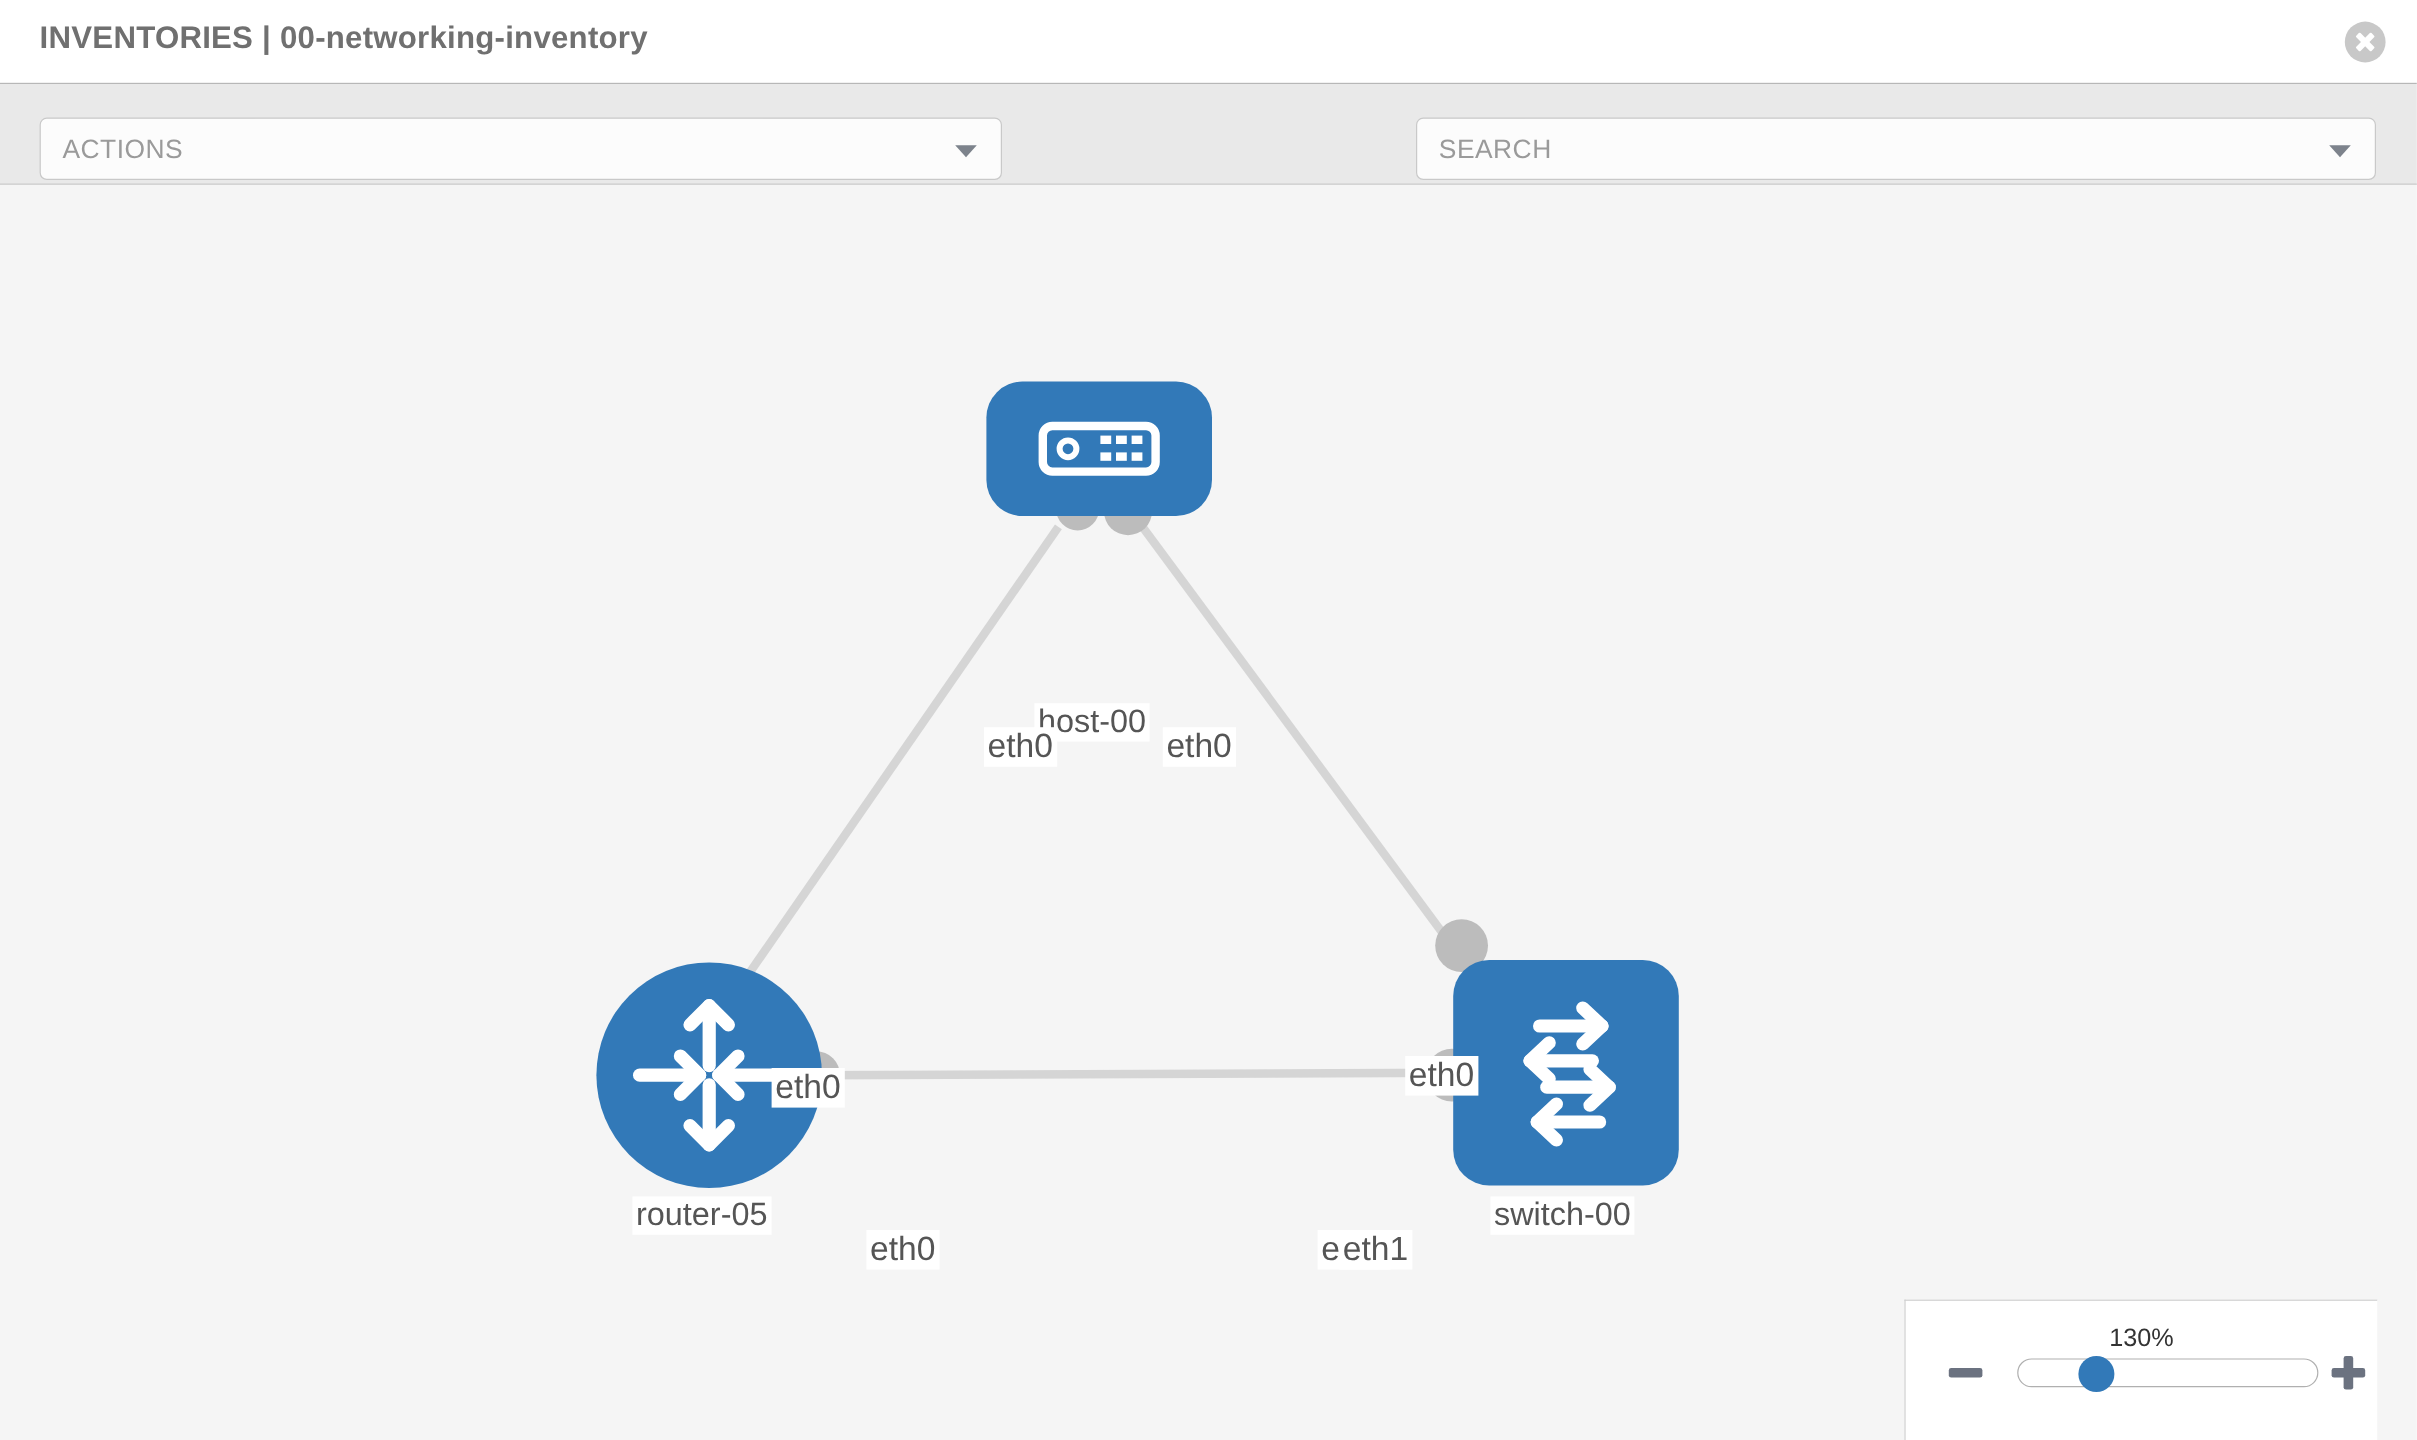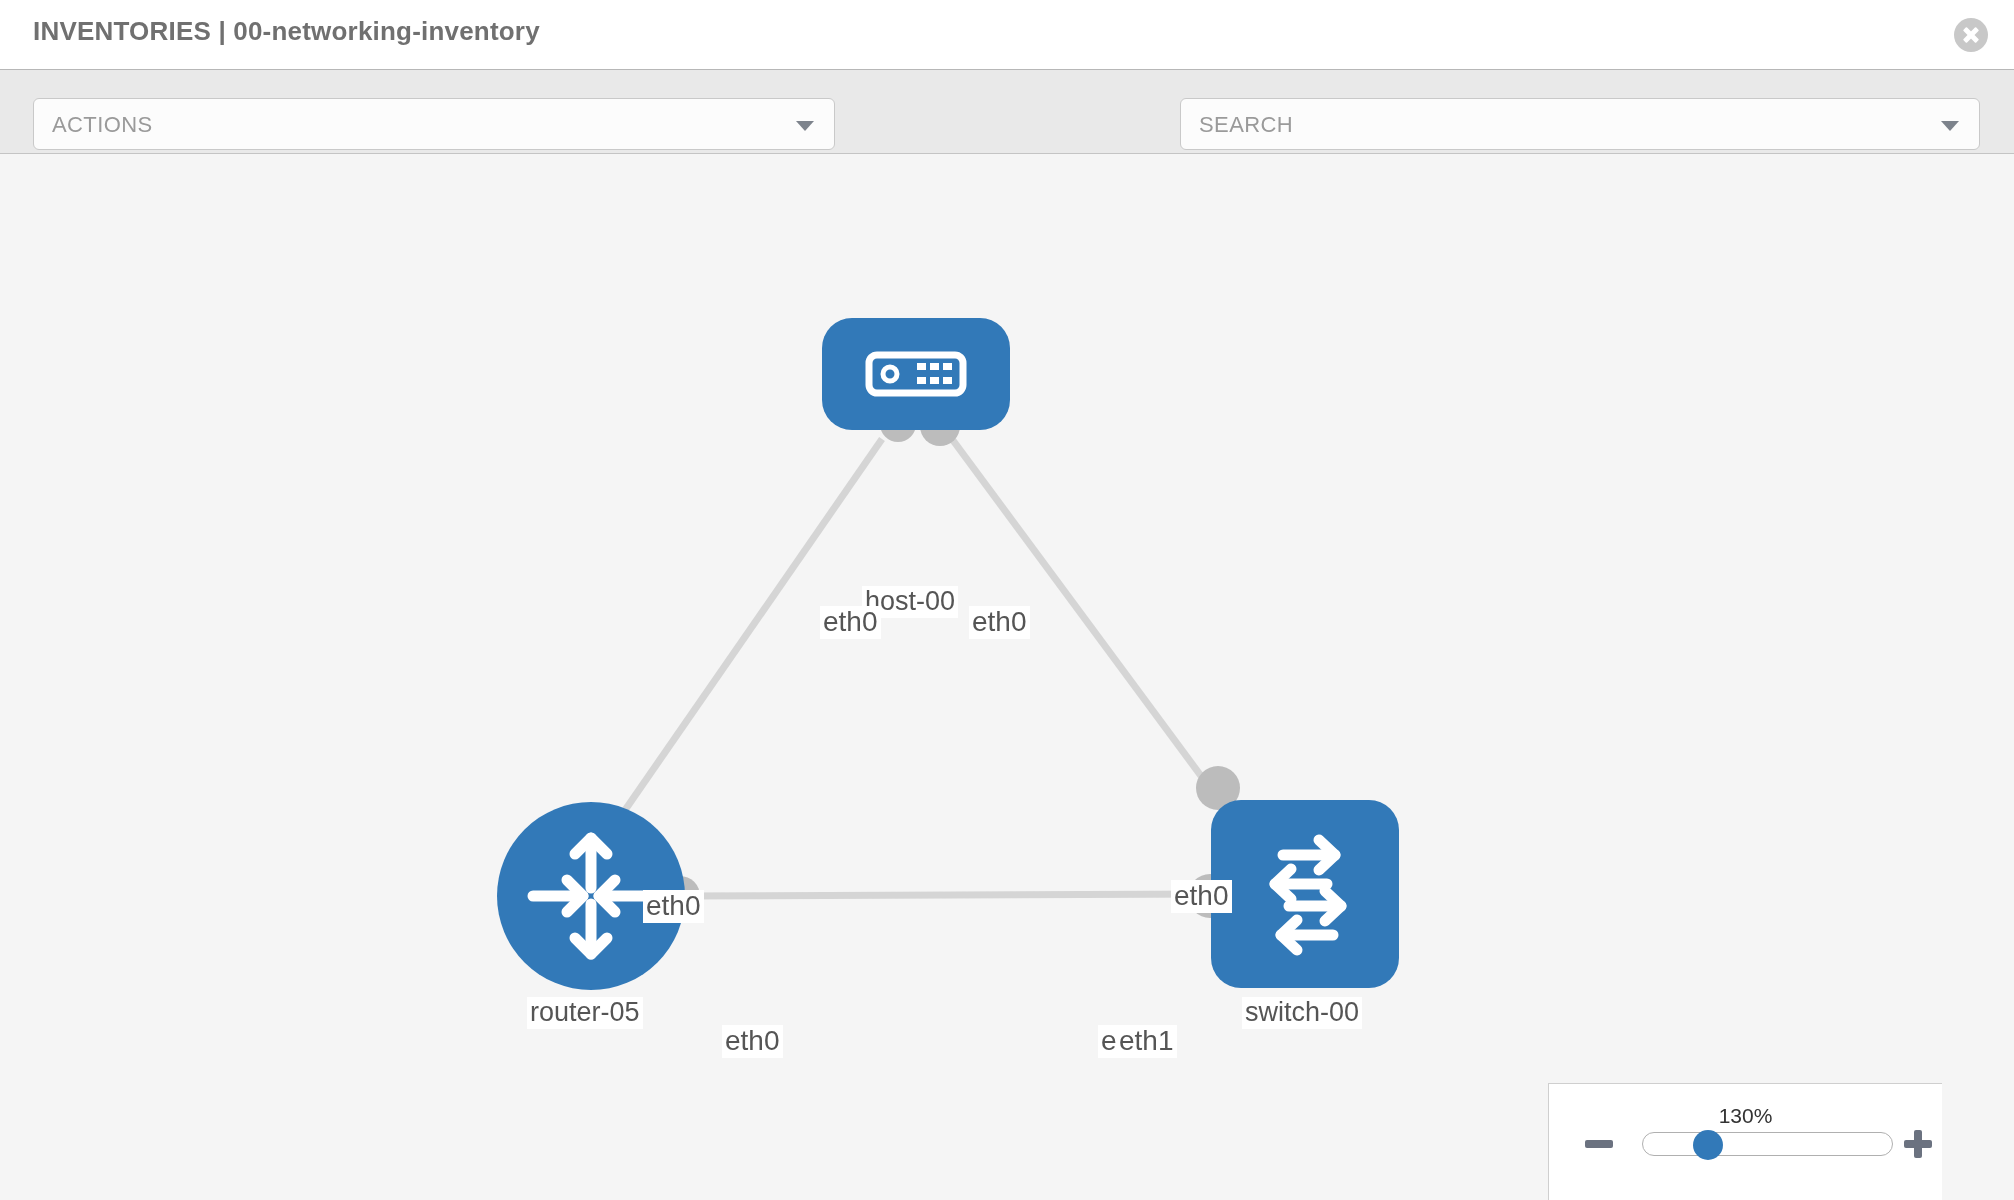--- a/index.html
+++ b/index.html
@@ -171,21 +171,21 @@
     padding: 1px 3px;
   }
   .port-label {
     font-size: 28px;
     padding: 1px 3px;
   }
 
   
   #zoom-panel {
     position: absolute;
-    left: 1548px;
+    left: 1587px;
     top: 1083px;
     width: 394px;
     height: 117px;
     background: #ffffff;
     border: 1px solid #cfcfcf;
     border-right: none;
     border-bottom: none;
     box-sizing: border-box;
   }
   #zoom-level {

